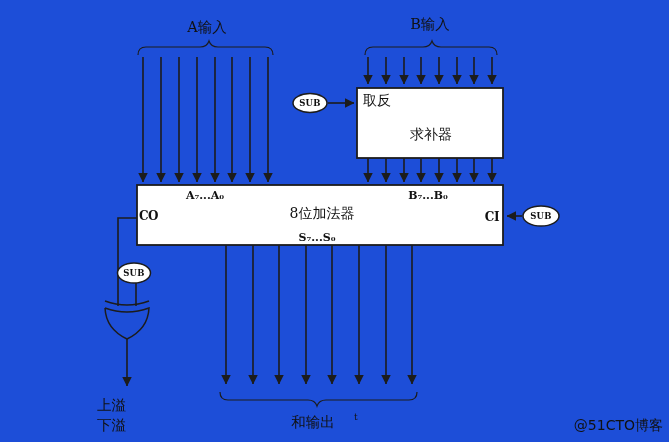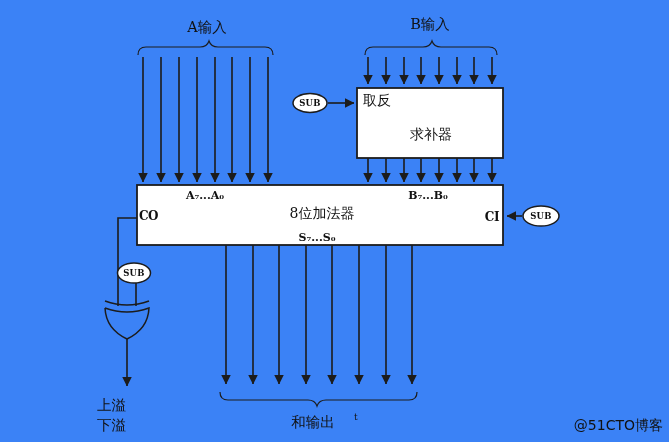--- a/index.html
+++ b/index.html
@@ -1,20 +1,20 @@
 <!DOCTYPE html>
 <html><head>
 <meta charset="utf-8">
 <style>
   html, body { margin: 0; padding: 0; background: #ffffff; }
   .canvas {
     position: relative;
     width: 669px;
     height: 442px;
-    background: #3b82f6;
+    background: #1d4ed8;
     overflow: hidden;
     font-family: "DejaVu Serif", "Liberation Serif", serif;
   }
   svg text {
     font-family: "DejaVu Serif", "Liberation Serif", serif;
     fill: #111111;
   }
   .cjk-label   { font-size: 14.5px; }
   .box-label   { font-size: 14px; }
   .bit-label   { font-size: 11px; font-weight: bold; }

